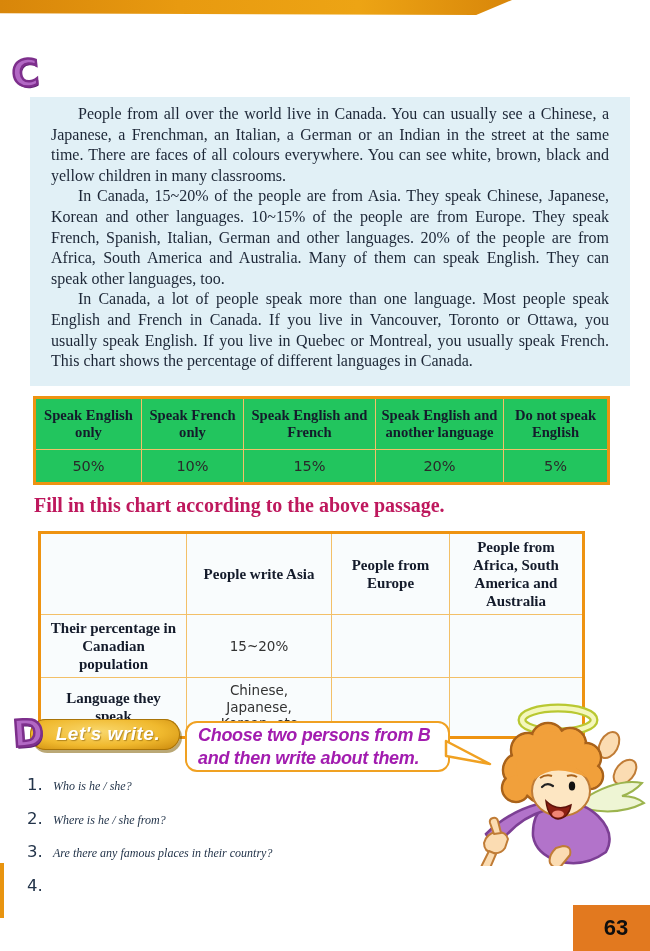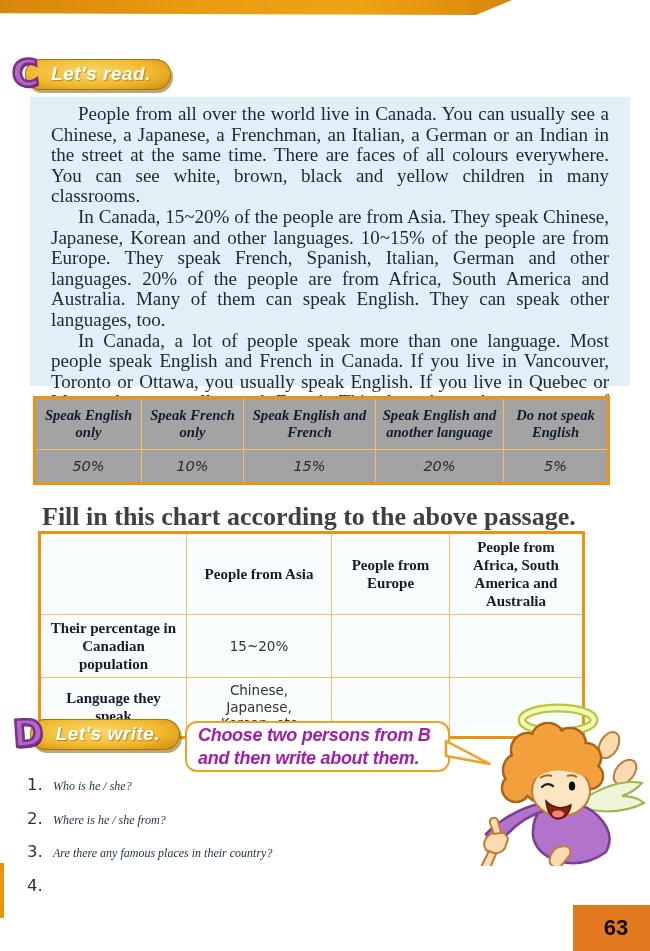--- a/index.html
+++ b/index.html
@@ -29,40 +29,40 @@
     font-family:"Liberation Sans",sans-serif;font-weight:bold;font-style:italic;
     font-size:19px;color:#ffffff;text-shadow:1px 1px 1px rgba(120,80,0,0.5);
     letter-spacing:0.5px;white-space:nowrap;
   }
   
   .passage{
     position:absolute;left:30px;top:97px;width:600px;height:289px;
     background:#e1f0f6;box-sizing:border-box;padding:7px 21px 0 21px;
   }
   .para{
-    margin:0;font-size:19px;line-height:20.6px;color:#1c2636;
+    margin:0;font-size:16px;line-height:20.6px;color:#1c2636;
     text-align:justify;text-indent:27px;
   }
   
   .t1{
     position:absolute;left:33px;top:396px;width:488px;border-collapse:collapse;
-    table-layout:fixed;background:#a3a3a3;border:3px solid #ee9311;font-style:italic;
+    table-layout:fixed;background:#22c55e;border:3px solid #ee9311;
   }
   .t1 th,.t1 td{border:1px solid #f3c068;text-align:center;vertical-align:middle;}
   .t1 th{
     font-family:"Liberation Serif",serif;font-weight:bold;font-size:14.6px;
     line-height:17.5px;color:#141b2b;height:46px;padding:2px 4px;
   }
   .t1 td{
     font-family:"DejaVu Sans",sans-serif;font-size:14.5px;color:#2a2a2a;height:30px;
   }
   
   .fill-heading{
-    position:absolute;left:34px;top:494px;margin:8px;
-    font-family:"Liberation Serif",serif;font-weight:bold;font-size:26px;color:#404040;
+    position:absolute;left:34px;top:494px;margin:0;
+    font-family:"Liberation Serif",serif;font-weight:bold;font-size:20px;color:#be185d;
   }
   
   .t2{
     position:absolute;left:38px;top:531px;width:544px;border-collapse:collapse;
     table-layout:fixed;background:#f9fcfd;border:3px solid #ee9311;
   }
   .t2 th,.t2 td{border:1px solid #f3c068;text-align:center;vertical-align:middle;padding:4px 5px;}
   .t2 .colhead{
     font-family:"Liberation Serif",serif;font-weight:bold;font-size:15px;
     line-height:18px;color:#141b2b;height:62px;
@@ -112,23 +112,20 @@
     position:absolute;left:0;top:863px;width:4px;height:55px;background:#e8940f;
   }
 </style>
 </head>
 <body>
 
 <div class="top-bar"></div>
 
 <div class="badge-row" style="left:12px;top:56px;">
   <div class="badge-letter">C</div>
-  <div class="badge-pill">
-    <span>Let's read.</span>
-  </div>
 </div>
 
 <div class="passage">
   <p class="para">People from all over the world live in Canada. You can usually see a Chinese, a Japanese, a Frenchman, an Italian, a German or an Indian in the street at the same time. There are faces of all colours everywhere. You can see white, brown, black and yellow children in many classrooms.</p>
   <p class="para">In Canada, 15~20% of the people are from Asia. They speak Chinese, Japanese, Korean and other languages. 10~15% of the people are from Europe. They speak French, Spanish, Italian, German and other languages. 20% of the people are from Africa, South America and Australia. Many of them can speak English. They can speak other languages, too.</p>
   <p class="para">In Canada, a lot of people speak more than one language. Most people speak English and French in Canada. If you live in Vancouver, Toronto or Ottawa, you usually speak English. If you live in Quebec or Montreal, you usually speak French. This chart shows the percentage of different languages in Canada.</p>
 </div>
 
 <table class="t1">
   <colgroup>
@@ -161,21 +158,21 @@
 <table class="t2">
   <colgroup>
     <col style="width:147px">
       <col style="width:145px">
       <col style="width:118px">
       <col style="width:134px">
   </colgroup>
   <tbody>
   <tr>
     <td class="colhead"></td>
-    <th class="colhead">People from Asia</th>
+    <th class="colhead">People write Asia</th>
     <th class="colhead">People from Europe</th>
     <th class="colhead">People from Africa, South America and Australia</th>
   </tr>
   <tr class="r1">
     <th class="rowhead">Their percentage in Canadian population</th>
     <td class="fillcell">15~20%</td>
     <td class="fillcell"></td>
     <td class="fillcell"></td>
   </tr>
   <tr class="r2">

